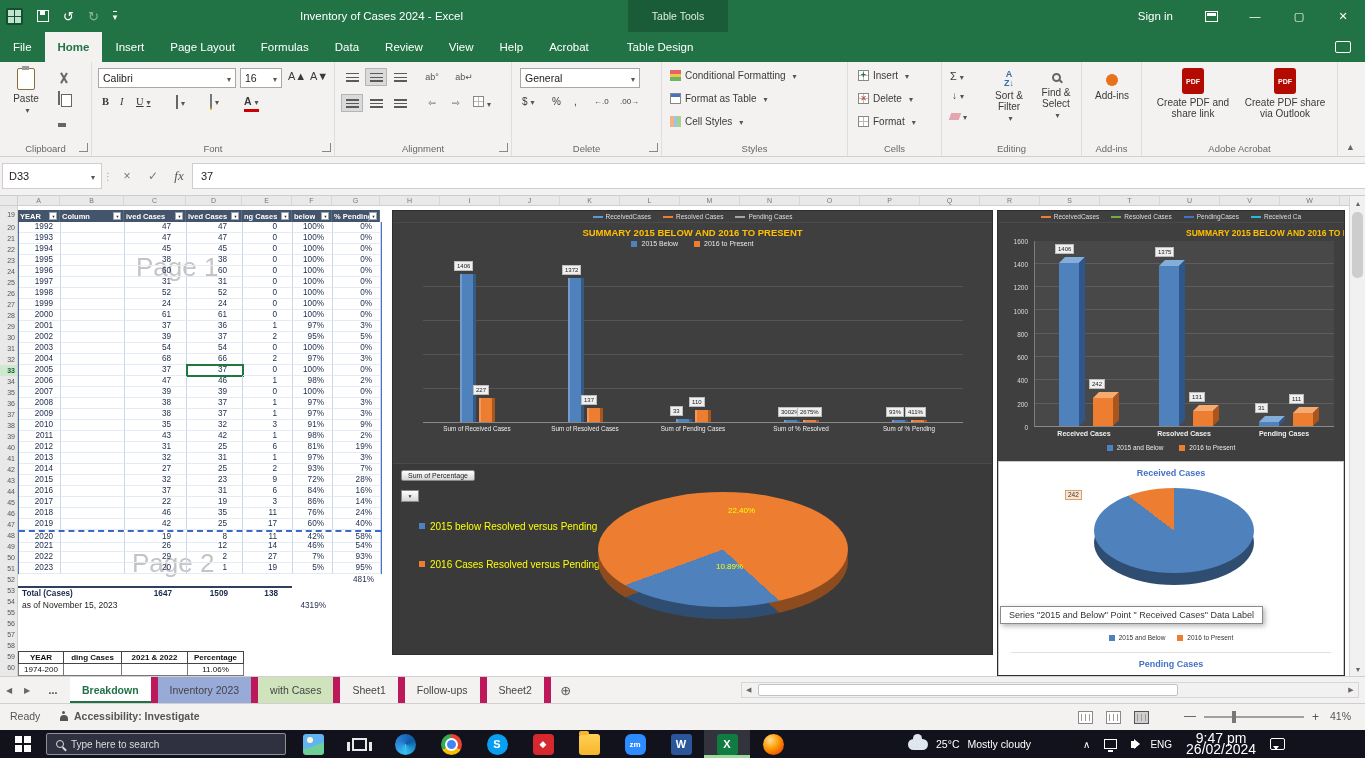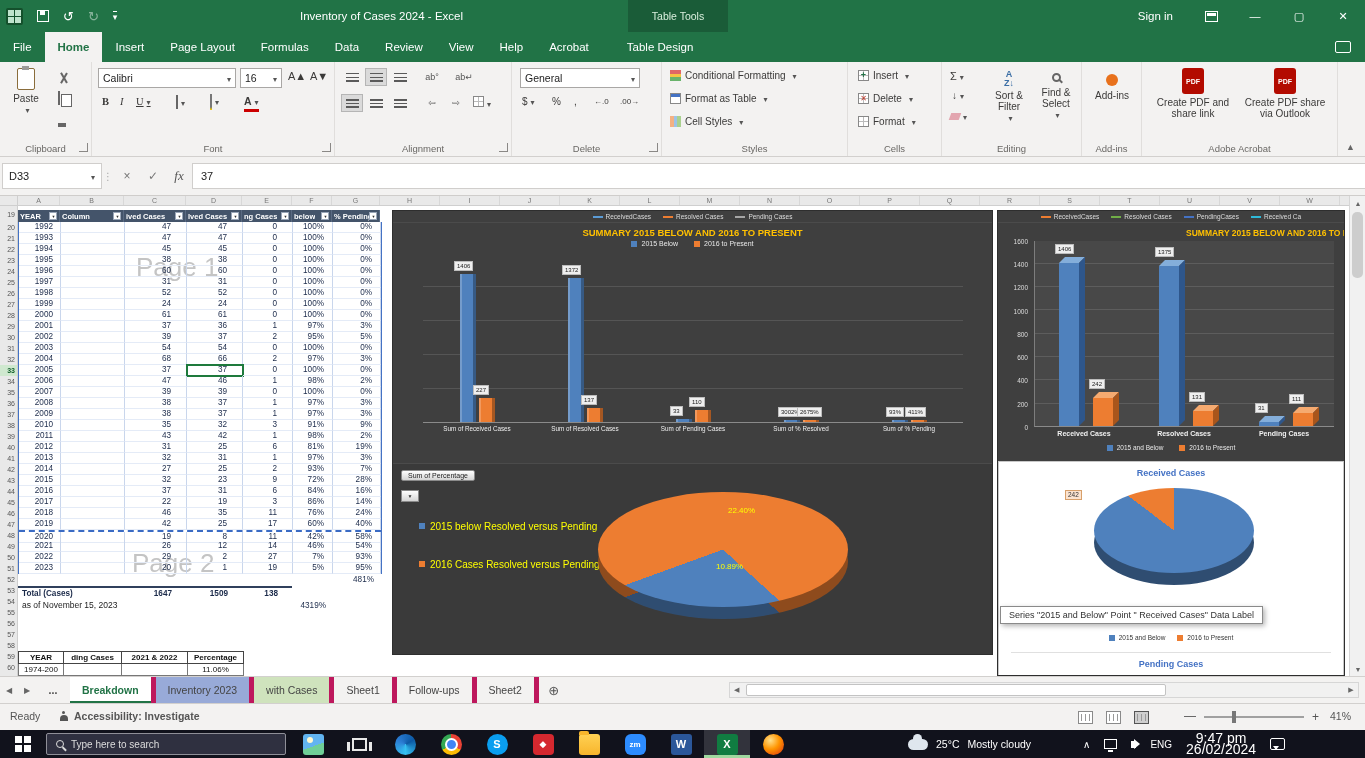--- a/index.html
+++ b/index.html
@@ -143,21 +143,21 @@
   .chip{position:absolute;background:#fbe3d0;border:1px solid #d8a06a;color:#333;font-size:6.5px;padding:0 2px;z-index:3;line-height:8px}
   .divline{position:absolute;left:12px;right:12px;height:1px;background:#e0e0e0}
   .tt{position:absolute;background:#fff;border:1px solid #8a8a8a;box-shadow:2px 2px 5px rgba(0,0,0,.3);font-size:9px;color:#333;padding:3px 8px;white-space:nowrap;z-index:9}
   .vscroll{position:absolute;right:0;top:0;width:16px;bottom:0;background:#f1f1f1;border-left:1px solid #d6d6d6;z-index:5}
   .varr{position:absolute;left:0;width:16px;height:14px;display:flex;align-items:center;justify-content:center;font-size:7px;color:#666}
   .vthumb{position:absolute;left:2px;width:11px;background:#cdcdcd;border-radius:5px}
   
   .stabsbar{position:absolute;top:676px;left:0;right:0;height:27px;background:#f3f2f1;border-top:1px solid #d2d0ce;display:flex;align-items:stretch;font-size:10.5px;color:#444}
   .tnav{width:18px;display:flex;align-items:center;justify-content:center;font-size:8px;color:#666}
   .ovf{width:34px;display:flex;align-items:center;justify-content:center;font-weight:700;color:#444}
-  .stab{padding:8px 12px;display:flex;align-items:center;border-right:5px solid #be185d;white-space:nowrap}
+  .stab{padding:8px 12px;display:flex;align-items:center;border-right:7px solid #be185d;white-space:nowrap}
   .stab.on{background:#fff;color:#217346;font-weight:700;box-shadow:inset 0 -2px 0 #217346}
   .addsheet{width:30px;display:flex;align-items:center;justify-content:center;font-size:13px;color:#555}
   .hscroll{position:absolute;left:830px;right:22px;top:5px;height:16px;background:#f1f1f1;border:1px solid #d6d6d6;display:flex;align-items:center}
   .harr{width:14px;text-align:center;font-size:7px;color:#666}
   .hthumb{flex:none;height:12px;background:#fff;border:1px solid #c3c3c3;border-radius:2px;width:420px;margin-left:2px}
   
   .status{position:absolute;top:703px;left:0;right:0;height:27px;background:#f3f2f1;border-top:1px solid #d2d0ce;font-size:10.5px;color:#555}
   .accic{position:relative;width:11px;height:11px;display:inline-block;vertical-align:-2px;margin-right:5px}
   .accic::before{content:"";position:absolute;top:0;left:4px;width:3px;height:3px;border-radius:50%;background:#555}
   .accic::after{content:"";position:absolute;top:4px;left:1.5px;width:8px;height:6px;border-radius:4px 4px 0 0;background:#555}

